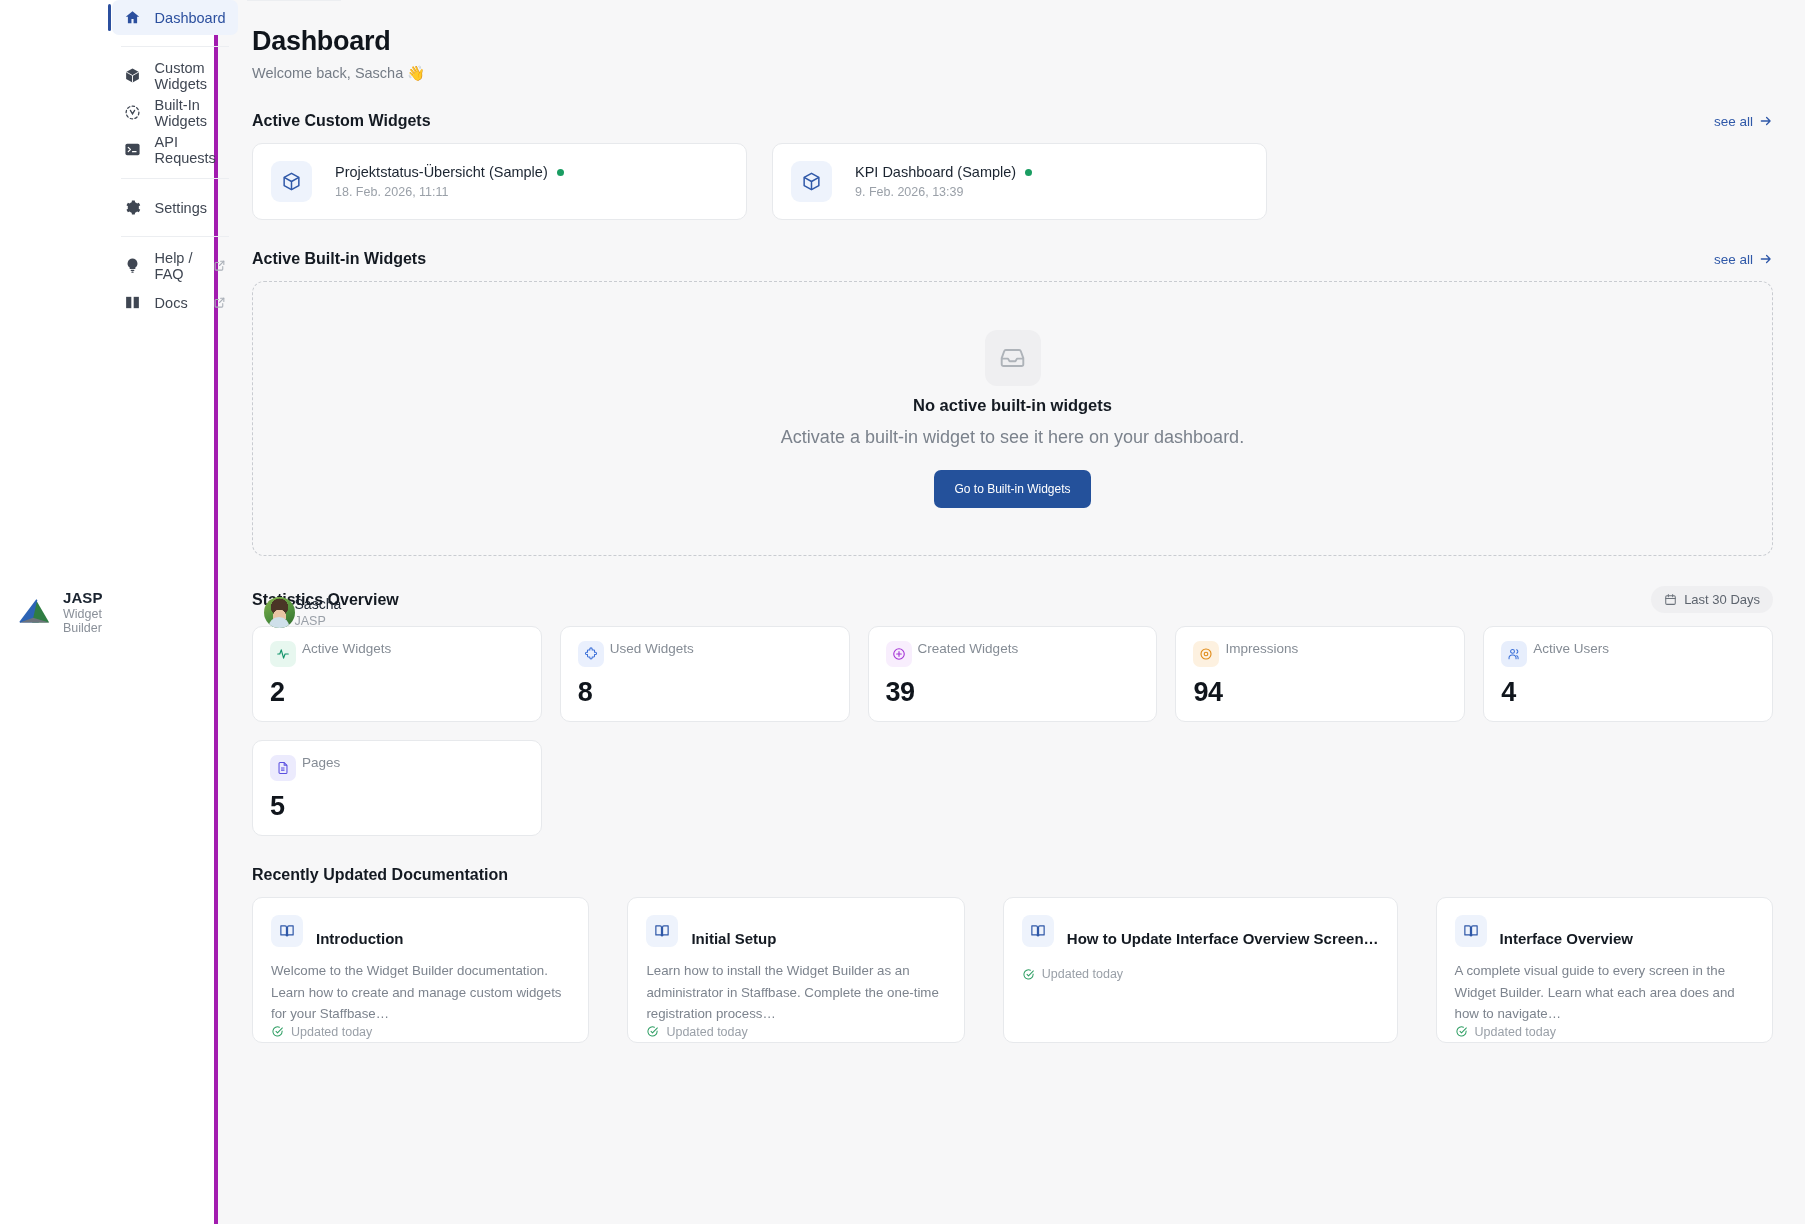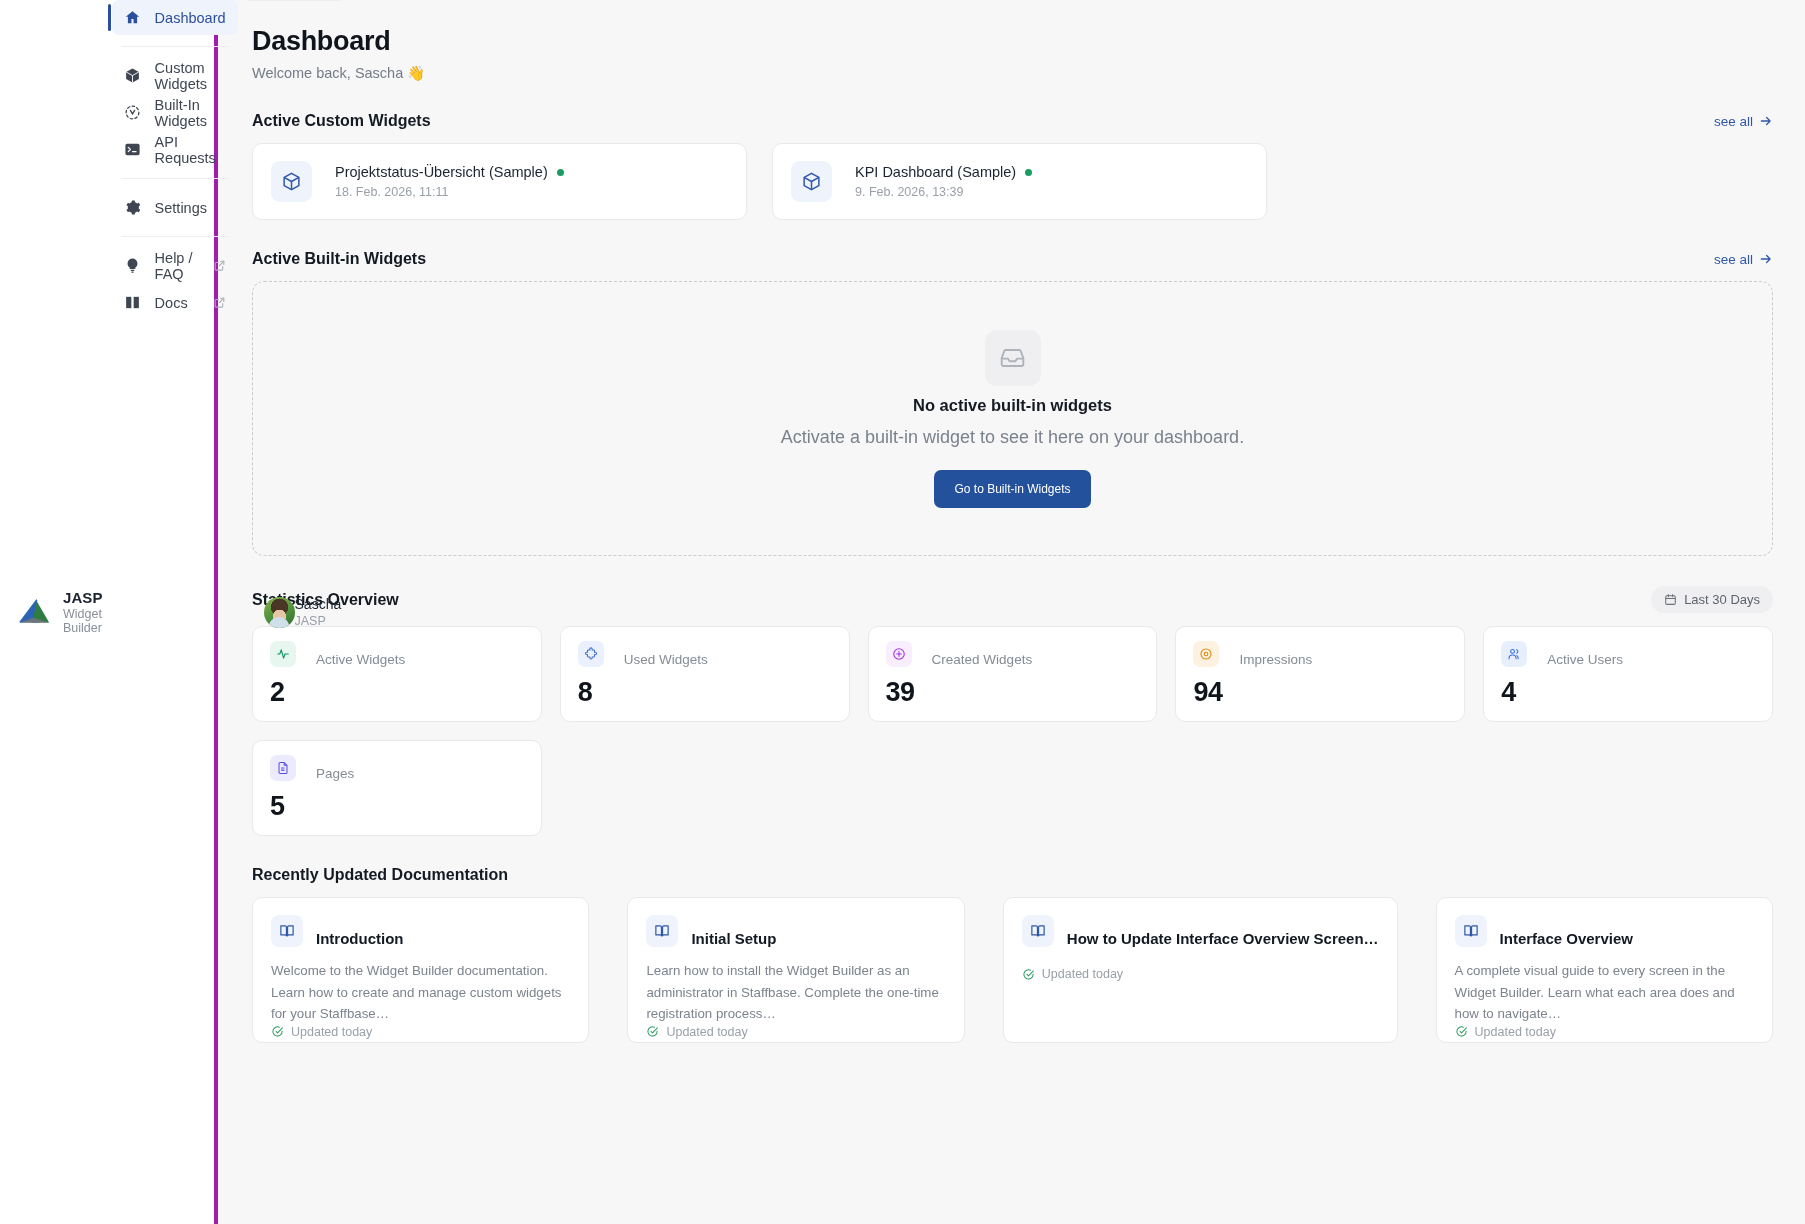--- a/index.html
+++ b/index.html
@@ -114,21 +114,21 @@
   .badge {
     display: inline-flex; align-items: center; gap: 7px;
     background: #efeff1; color: #5d646e; border-radius: 20px;
     padding: 6px 13px; font-size: 13px; cursor: pointer;
   }
   .stat-grid { display: grid; grid-template-columns: repeat(5, 1fr); gap: 18px; }
   .stat-card {
     background: #fff; border: 1px solid #e7e9ec; border-radius: 10px;
     height: 96px; padding: 14px 17px 0 17px;
   }
-  .stat-top { display: flex; align-items: flex-end; gap: 20px; }
+  .stat-top { display: flex; align-items: flex-start; gap: 6px; }
   .stat-ico { width: 26px; height: 26px; border-radius: 7px; display: flex; align-items: center; justify-content: center; flex: 0 0 26px; }
   .stat-label { font-size: 13.5px; color: #858c95; }
   .stat-value { font-size: 27px; font-weight: bold; color: #10151c; margin-top: 10px; letter-spacing: -.5px; }
 
   
   .docs-grid { display: grid; grid-template-columns: repeat(4, 1fr); gap: 38px; }
   .doc-card {
     background: #fff; border: 1px solid #e7e9ec; border-radius: 10px;
     padding: 17px 18px 16px 18px; height: 146px; cursor: pointer;
     display: flex; flex-direction: column;

